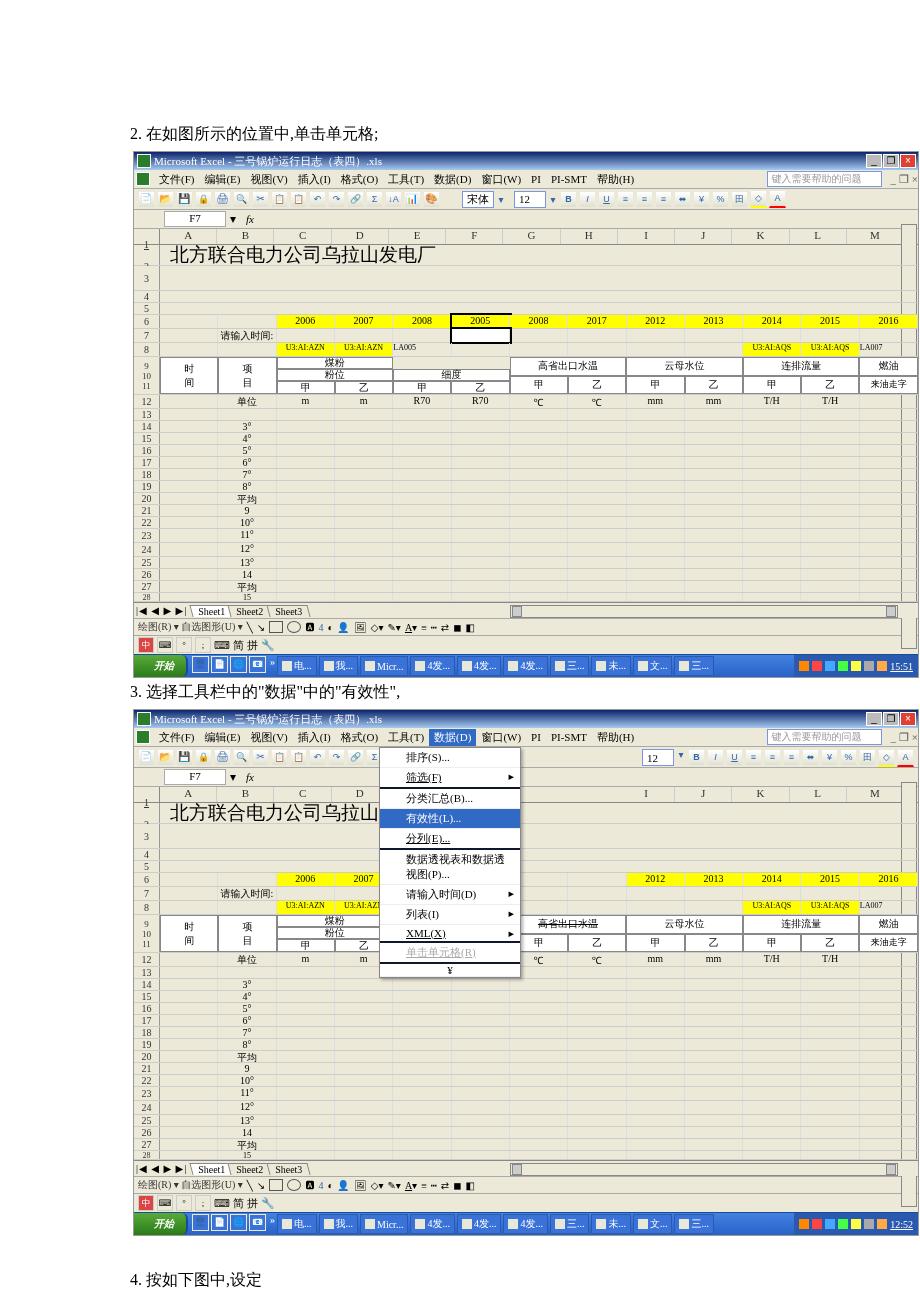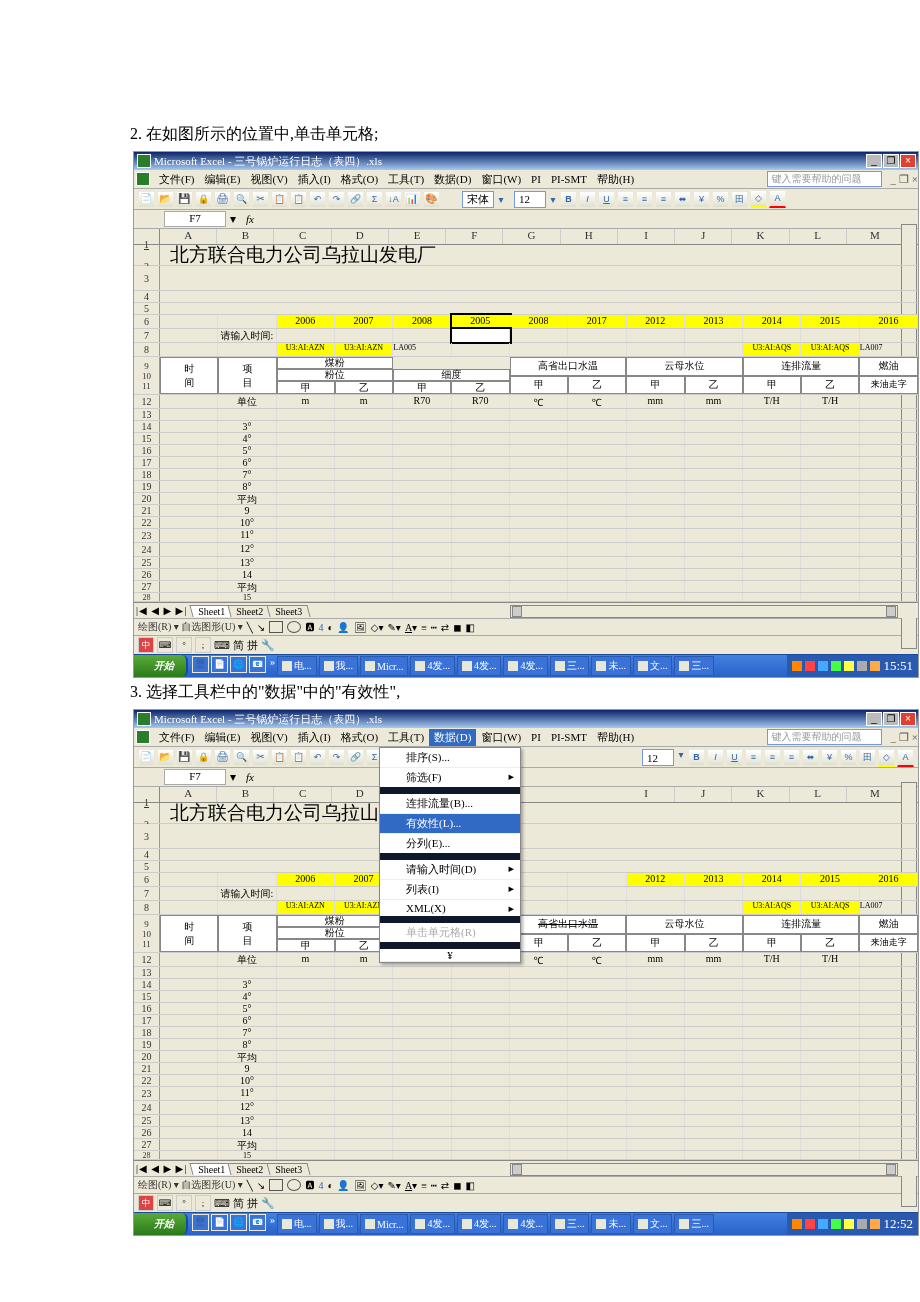--- a/index.html
+++ b/index.html
@@ -53,24 +53,24 @@
 .drawing-bar .dshape { width:12px; height:10px; border:1px solid #555; display:inline-block; }
 .lang-bar { height:18px; background:#ece9d8; display:flex; align-items:center; padding-left:4px; gap:3px; font-size:11px; }
 .lang-bar .lb { width:14px; height:14px; display:inline-flex; align-items:center; justify-content:center; border:1px solid #ccc; font-size:9px; }
 .taskbar { height:22px; background:linear-gradient(#4282e0,#2862c8); display:flex; align-items:center; font-size:10px; color:#fff; border-top:1px solid #1a4a9a; }
 .start-btn { height:22px; padding:0 12px 0 20px; background:linear-gradient(#5aaa3a,#2a7a1a); color:#fff; font-weight:bold; border-right:2px solid #1a4a9a; display:flex; align-items:center; font-style:italic; border-radius:0 6px 6px 0; position:relative; }
 .task-btns { display:flex; gap:2px; margin-left:4px; flex:1; overflow:hidden; }
 .task-btn { background:#3a72d8; border:1px solid #2a5ab0; padding:1px 4px; height:16px; display:flex; align-items:center; font-size:10px; gap:2px; white-space:nowrap; }
 .task-btn .ticon { width:10px; height:10px; background:#e8e8d8; display:inline-block; }
 .tray { margin-left:auto; background:#2a5ab0; height:22px; display:flex; align-items:center; padding:0 5px; gap:3px; }
 .tray-icon { width:10px; height:10px; display:inline-block; }
-.clock { font-size:13px; }
+.clock { font-size:10px;text-decoration:underline; }
 .dropdown { position:absolute; left:245px; top:37px; width:140px; background:#fff; border:1px solid #888; box-shadow:2px 2px 3px rgba(0,0,0,.3); z-index:10; font-size:11px; }
 .dropdown .di { padding:2px 6px 2px 26px; position:relative; border-bottom:1px solid #eee; }
-.dropdown .di.sep { border-bottom:7px solid #0f172a; }
+.dropdown .di.sep { border-bottom:2px solid #0f172a;text-decoration:underline; }
 .dropdown .di.hl { background:#316ac5; color:#fff; }
 .dropdown .di.gray { color:#aaa; }
 .dropdown .di .arr { position:absolute; right:6px; top:2px; }
 .end-space { height:110px; }
 </style>
 </head>
 <body>
 
 <div class="page">
 
@@ -754,23 +754,24 @@
       <span class="tool-btn">%</span>
       <span class="tool-btn">田</span>
       <span class="tool-btn" style="border-bottom:2px solid #ff0;">◇</span>
       <span class="tool-btn" style="border-bottom:2px solid #f00;">A</span>
     </span>
   </div>
 
   <div class="dropdown">
     <div class="di">排序(S)...</div>
     <div class="di sep"><span>筛选(F)</span><span class="arr">▸</span></div>
-    <div class="di">连排流量(B)...</div>
+    <div class="di">分类汇总(B)...</div>
     <div class="di hl">有效性(L)...</div>
     <div class="di sep">分列(E)...</div>
+    <div class="di">数据透视表和数据透视图(P)...</div>
     <div class="di"><span>请输入时间(D)</span><span class="arr">▸</span></div>
     <div class="di"><span>列表(I)</span><span class="arr">▸</span></div>
     <div class="di sep"><span>XML(X)</span><span class="arr">▸</span></div>
     <div class="di gray sep">单击单元格(R)</div>
     <div class="di" style="text-align:center;padding:0;">¥</div>
   </div>
 
   <div class="namebox-row">
     <div class="namebox">F7</div>
     <span style="margin-left:4px;">▾</span>
@@ -1298,15 +1299,16 @@
       <span class="tray-icon" style="background:#4f4;"></span>
       <span class="tray-icon" style="background:#ff4;"></span>
       <span class="tray-icon" style="background:#aaa;"></span>
       <span class="tray-icon" style="background:#fa4;"></span>
       <span class="clock">12:52</span>
     </div>
   </div>
 </div>
 
 <div style="height:30px;"></div>
+<div class="doc-text">4.   按如下图中,设定</div>
 <div class="end-space"></div>
 
 </div>
 
 </body></html>

